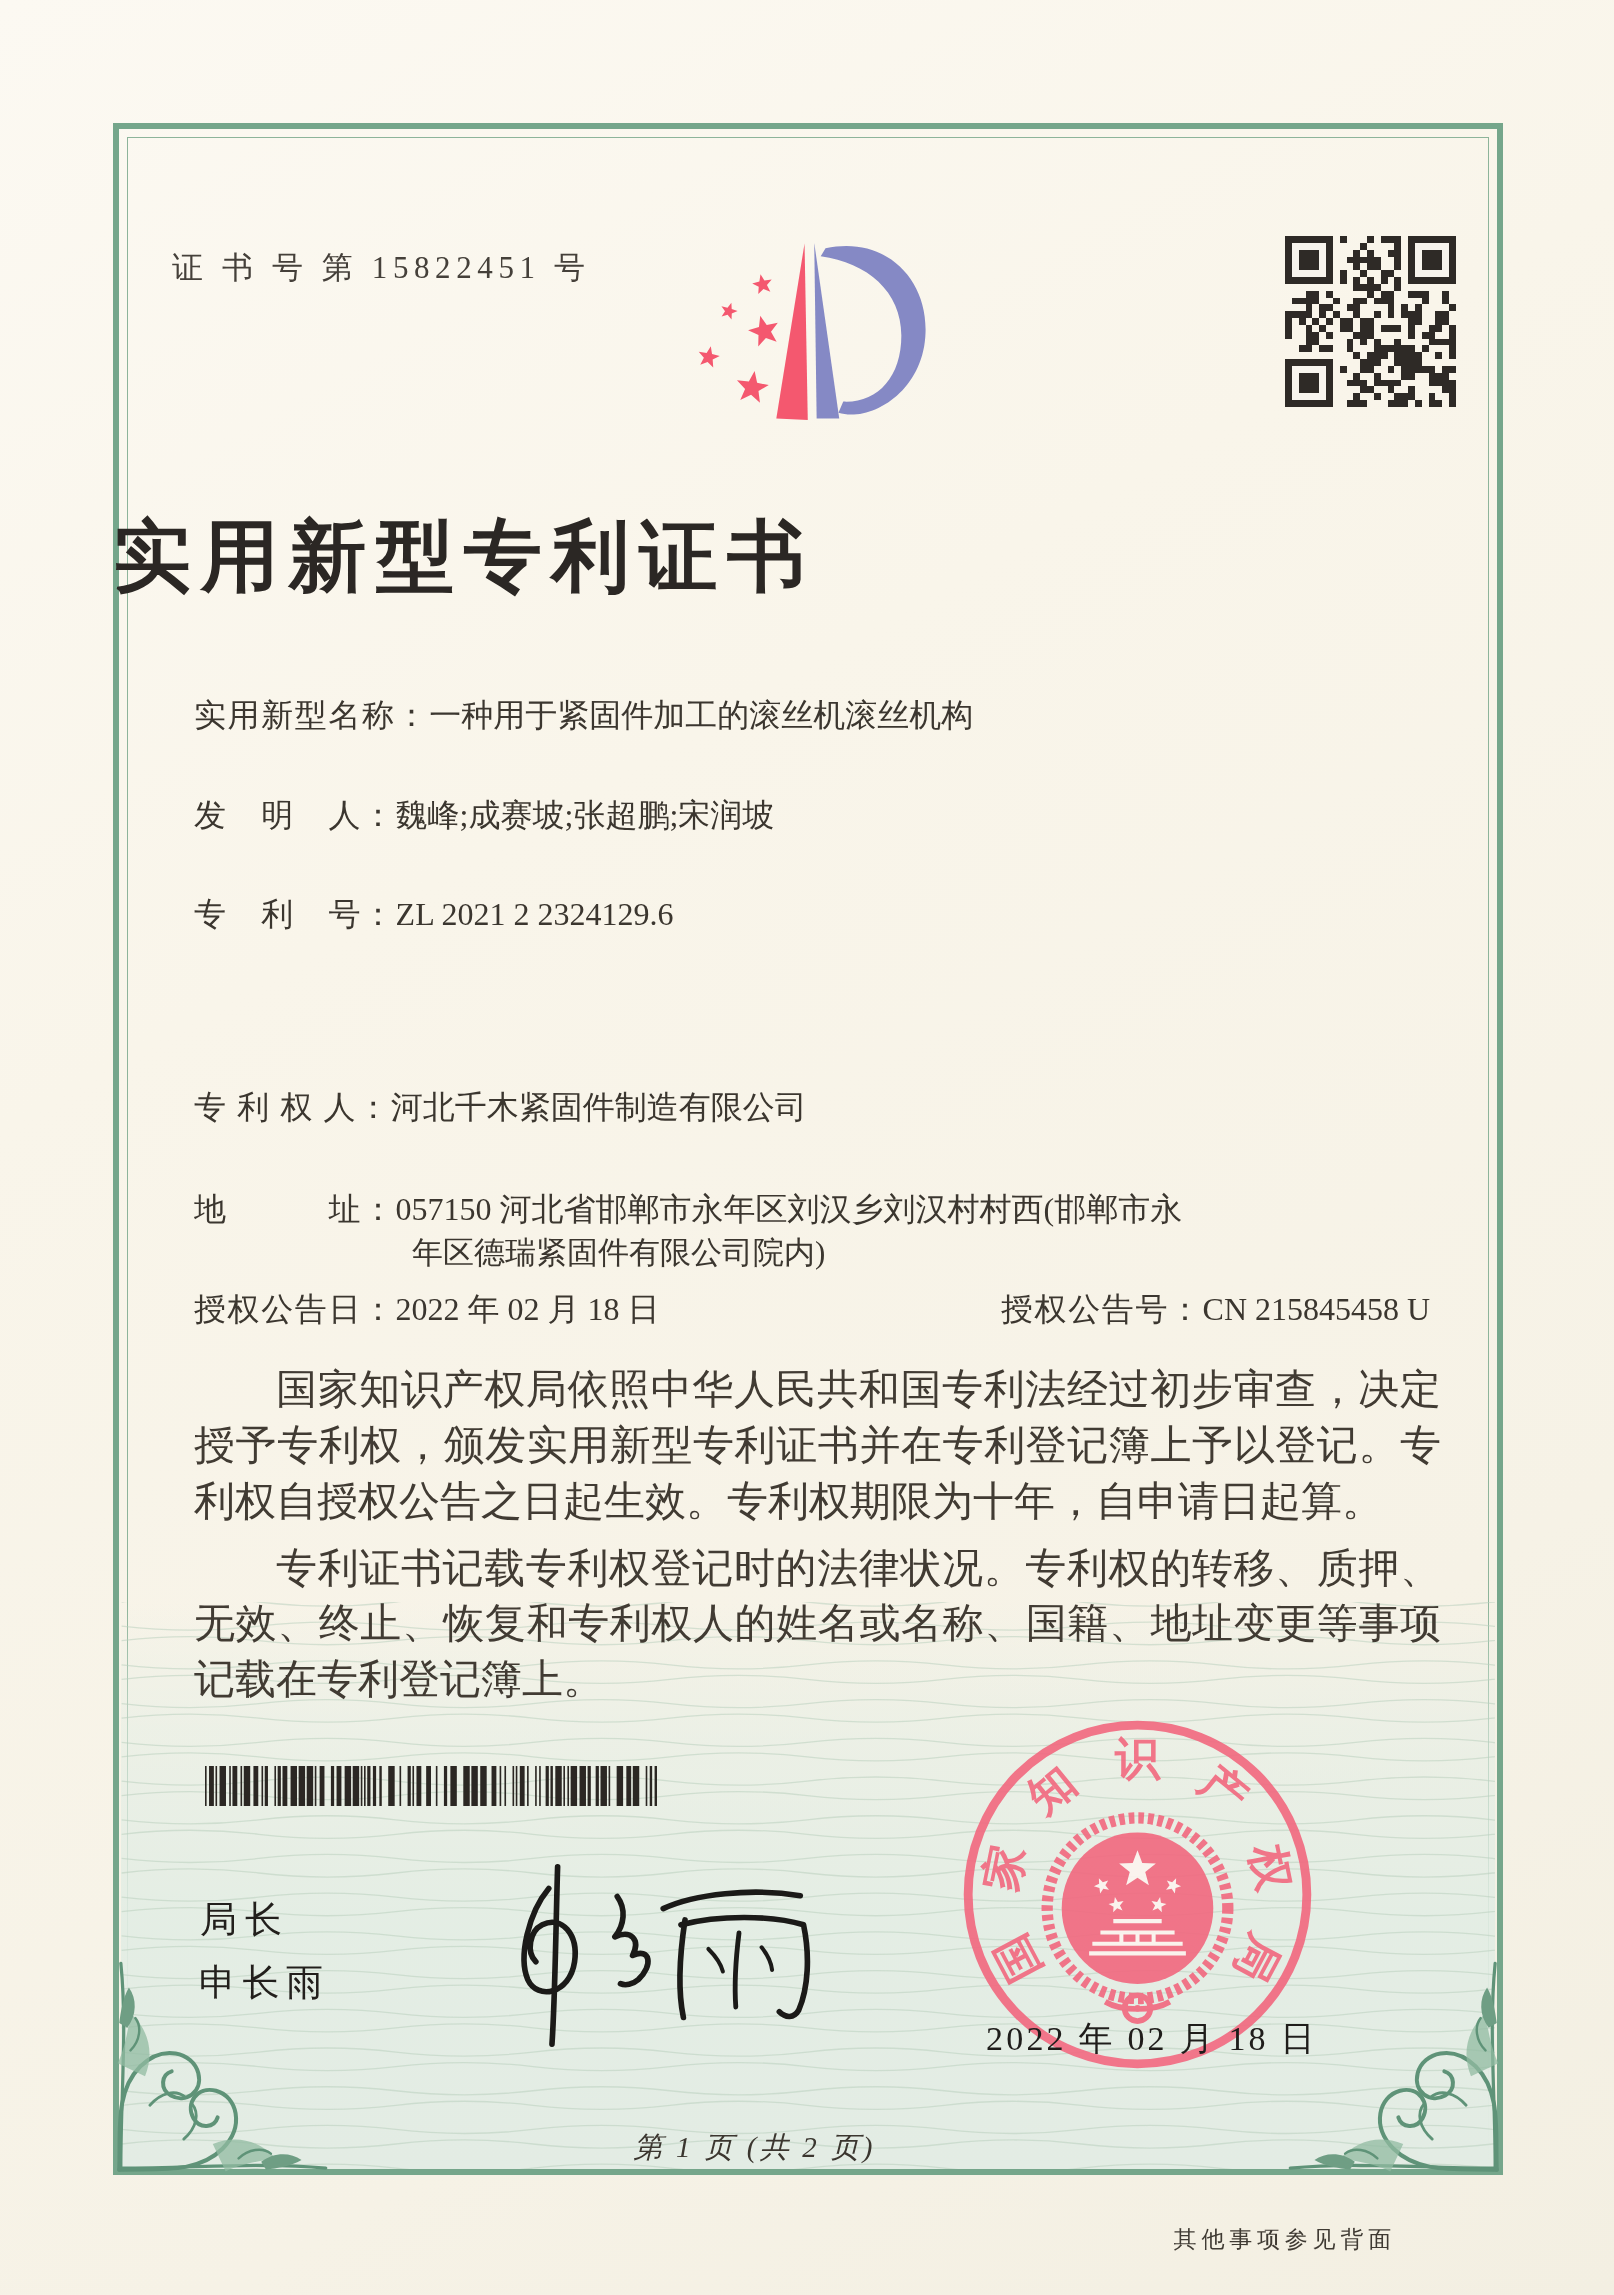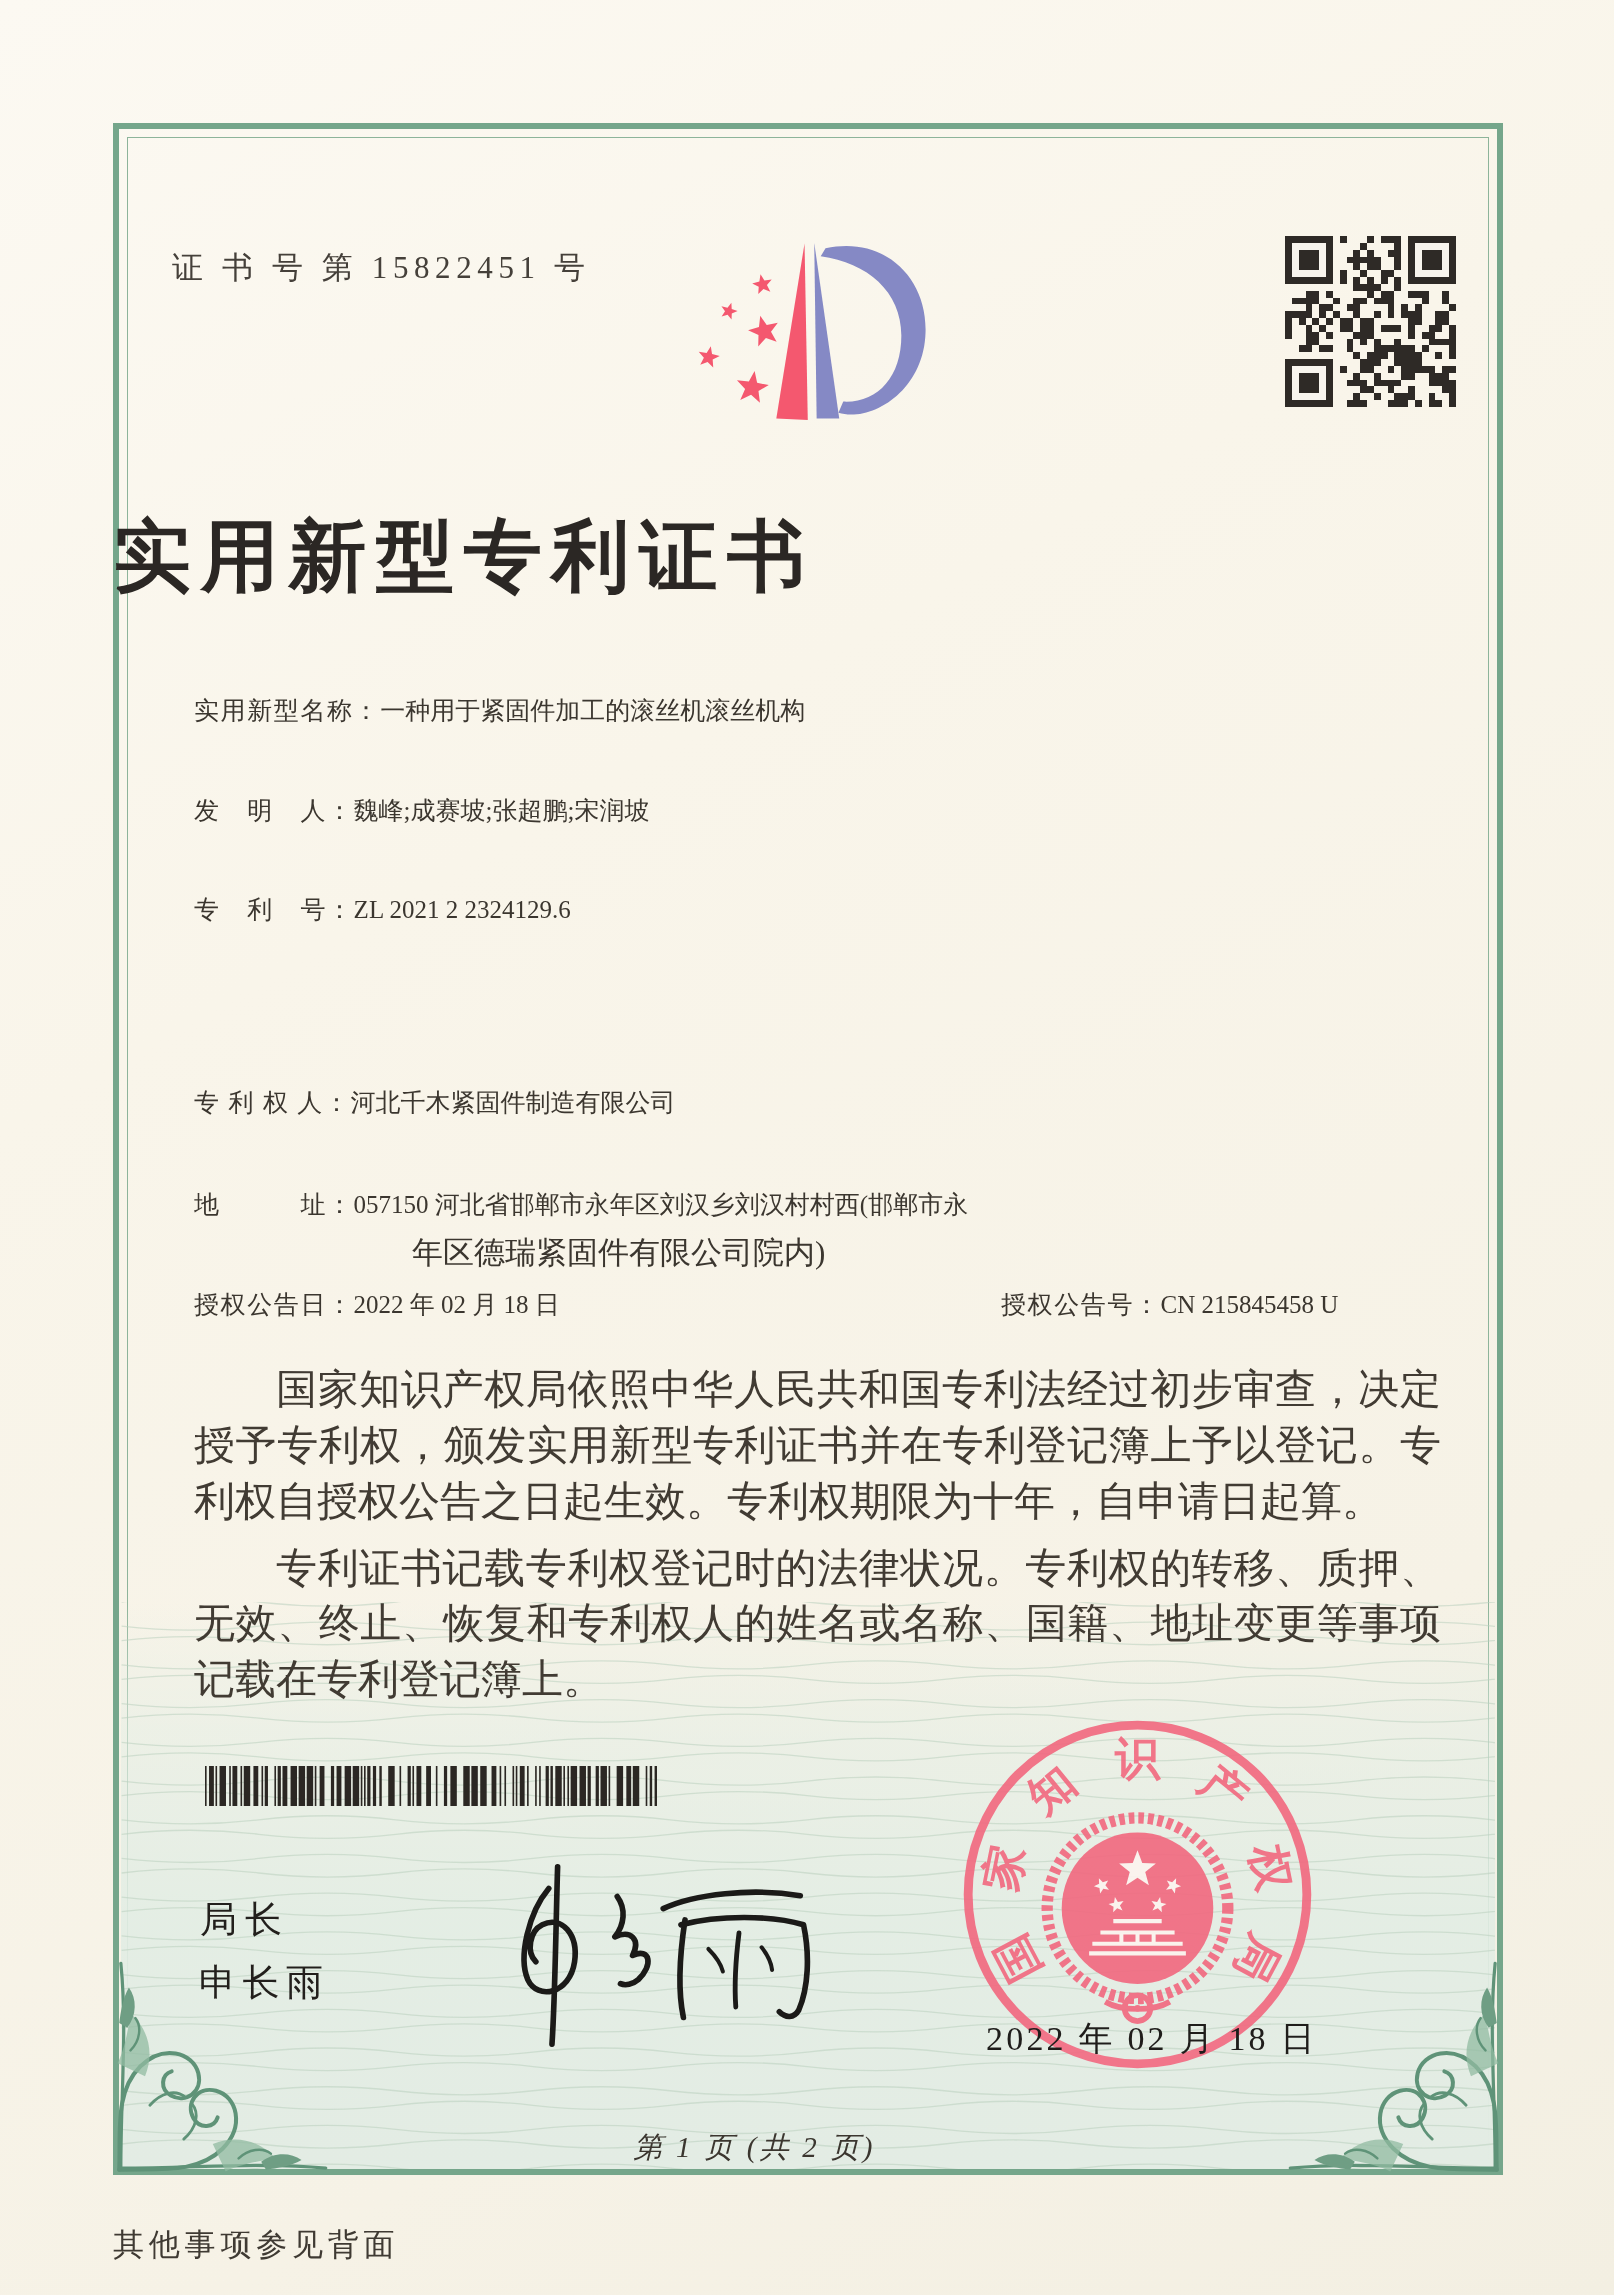--- a/index.html
+++ b/index.html
@@ -25,37 +25,37 @@
   .green-tint svg{position:absolute;left:0;top:0;}
   .cert-no{
     position:absolute;left:172px;top:247px;font-size:31px;letter-spacing:5.6px;color:#45403a;
   }
   .logo{position:absolute;left:690px;top:232px;width:242px;height:202px;}
   .qr{position:absolute;left:1285px;top:236px;width:171px;height:171px;}
   .title{
     position:absolute;left:113px;top:505px;width:1390px;
     font-size:78px;font-weight:bold;letter-spacing:9.7px;color:#2b2724;
   }
-  .field{position:absolute;left:194px;font-size:25px;color:#3b362f;white-space:nowrap;}
+  .field{position:absolute;left:194px;font-size:32px;color:#3b362f;white-space:nowrap;}
   .field .lbl{letter-spacing:1.6px;}
   .addr2{position:absolute;left:412px;font-size:31px;color:#3b362f;}
   .grant-right{position:absolute;left:807px;top:0;}
   .paras{
     position:absolute;left:194px;top:1362px;width:1247px;
     font-size:41px;line-height:1.36;color:#413b33;text-align:justify;
   }
   .paras p{margin:0 0 11.3px 0;text-indent:2em;}
   .barcode{position:absolute;left:205px;top:1766px;width:452px;height:40px;}
   .officer-title{position:absolute;left:200px;top:1895px;font-size:37px;letter-spacing:8px;color:#221f1c;}
   .officer-name{position:absolute;left:199px;top:1958px;font-size:37px;letter-spacing:6.5px;color:#221f1c;}
   .signature{position:absolute;left:452px;top:1852px;width:387px;height:202px;}
   .seal{position:absolute;left:948px;top:1705px;width:379px;height:379px;}
   .seal-date{position:absolute;left:986px;top:2016px;font-size:34px;letter-spacing:3.2px;color:#1f1d1b;white-space:nowrap;}
   .footer-page{position:absolute;left:113px;top:2128px;width:1283px;text-align:center;font-size:29px;letter-spacing:3.2px;color:#3b362f;font-style:italic;}
-  .back-note{position:absolute;left:113px;top:2224px;width:1283px;text-align:left;font-size:31px;letter-spacing:4.8px;color:#3f3a33;}
+  .back-note{position:absolute;left:113px;top:2224px;width:1283px;text-align:right;font-size:23px;letter-spacing:4.8px;color:#3f3a33;}
   .flourish{position:absolute;width:242px;height:242px;}
   .flourish.br{left:1258px;top:1931px;}
   .flourish.bl{left:116px;top:1931px;transform:scaleX(-1);}
 </style>
 </head>
 <body>
 
 <div class="page">
 
   <div class="frame-outer">

